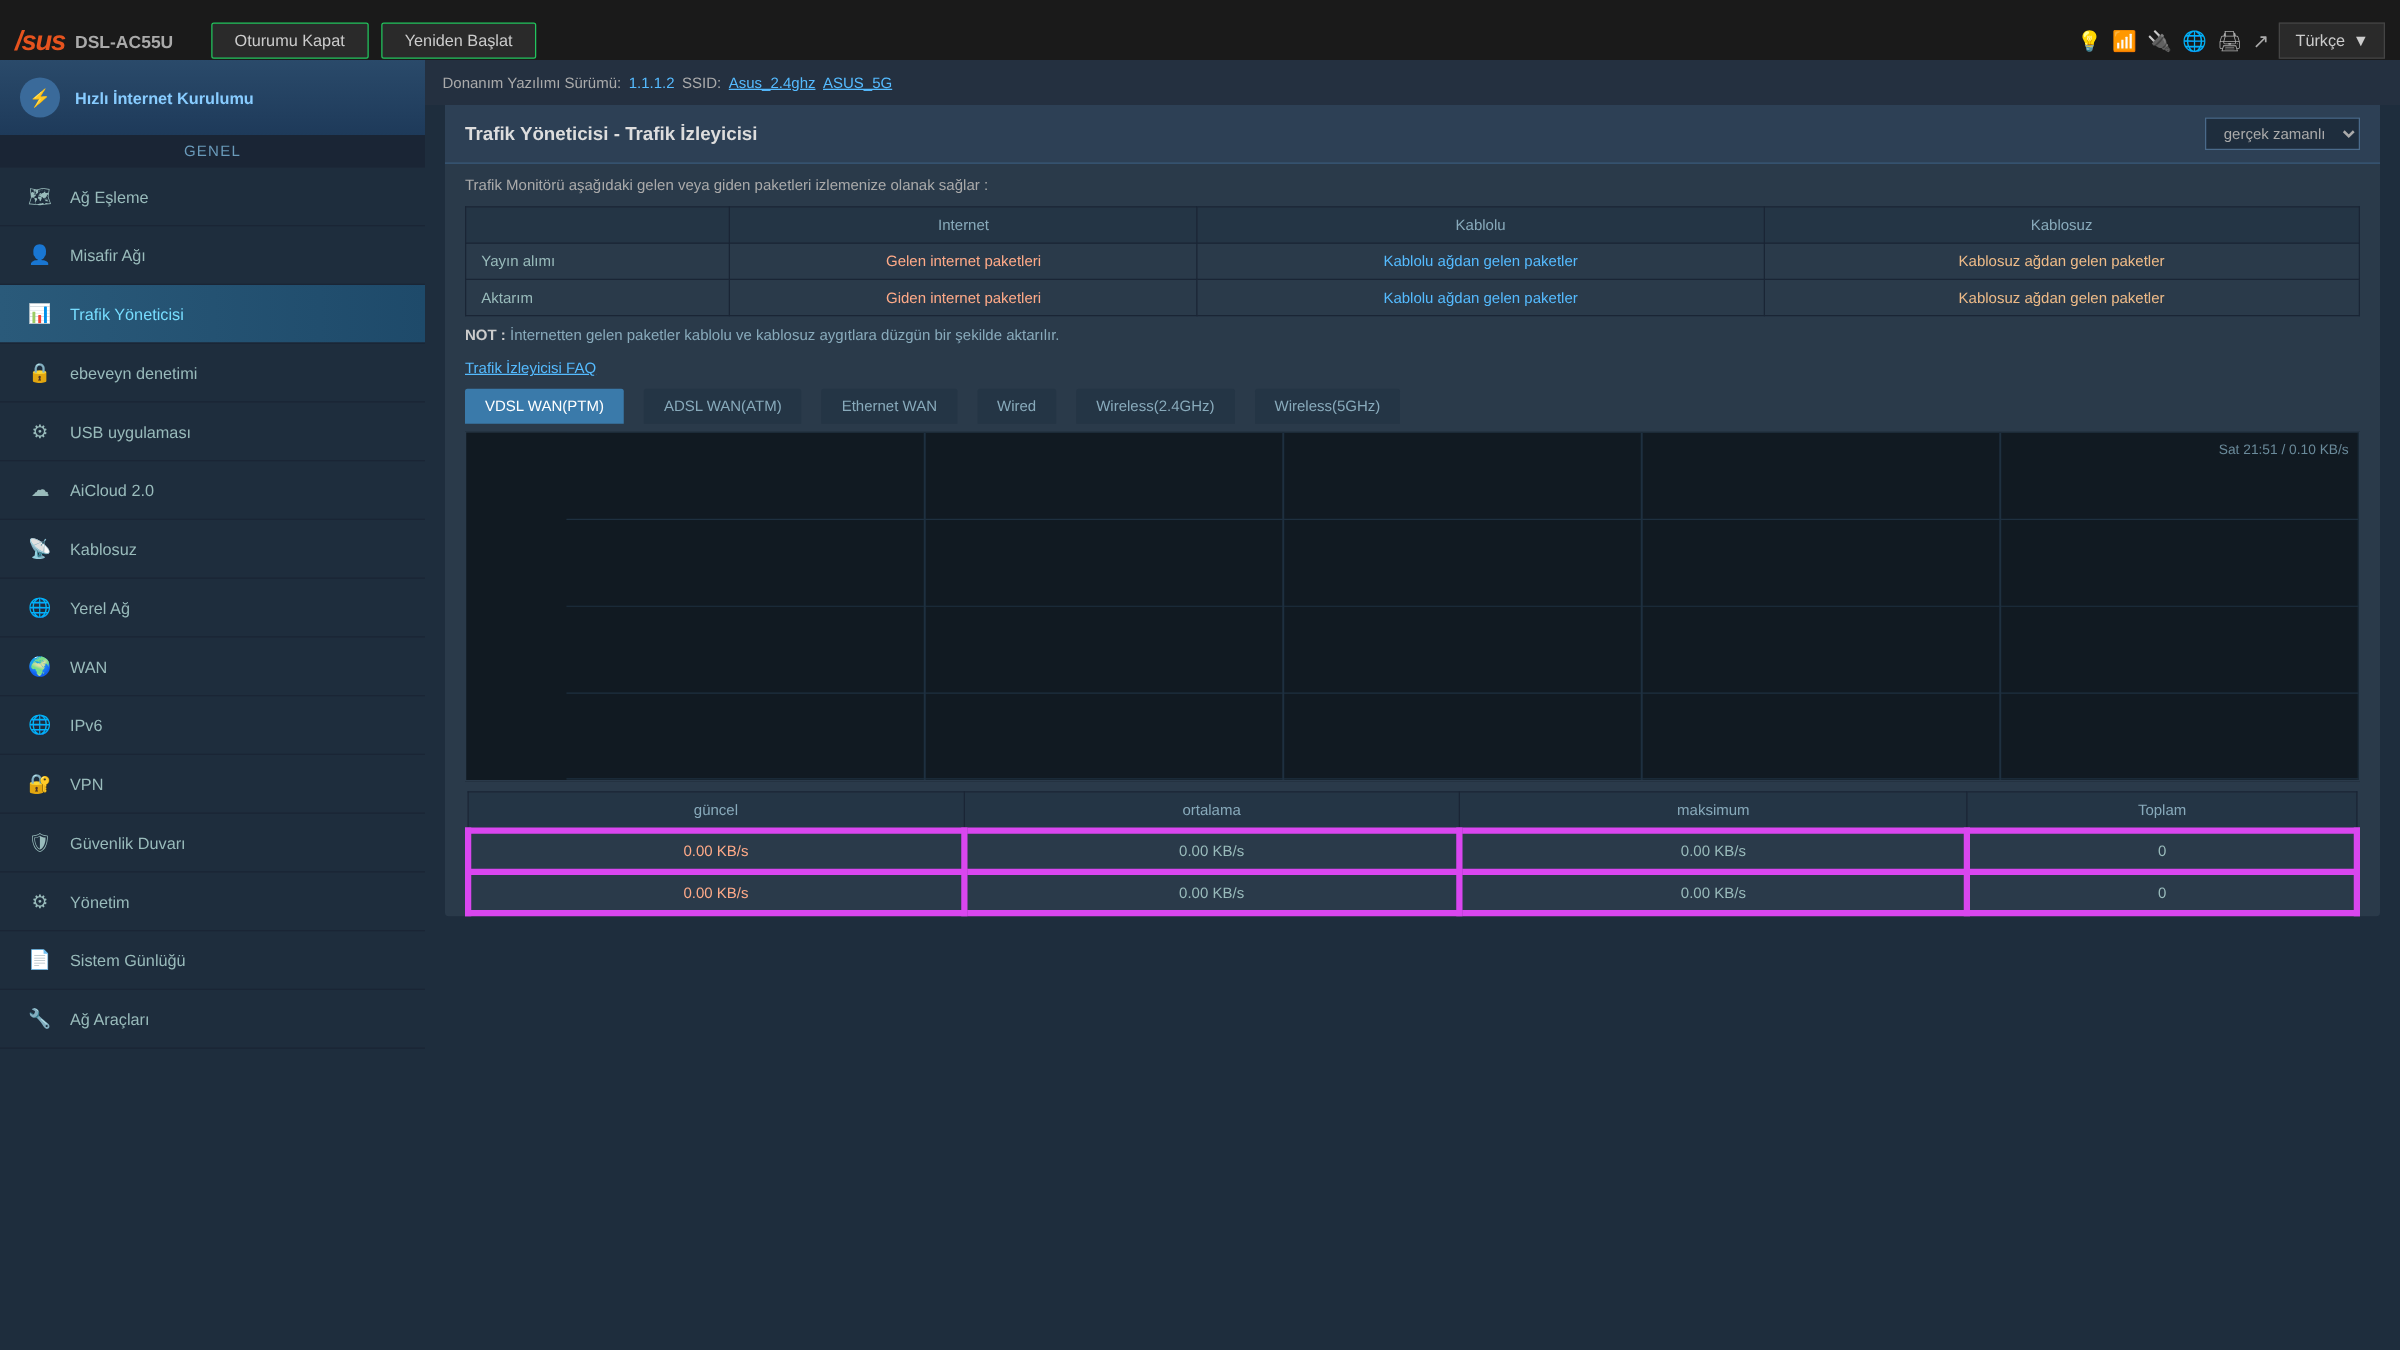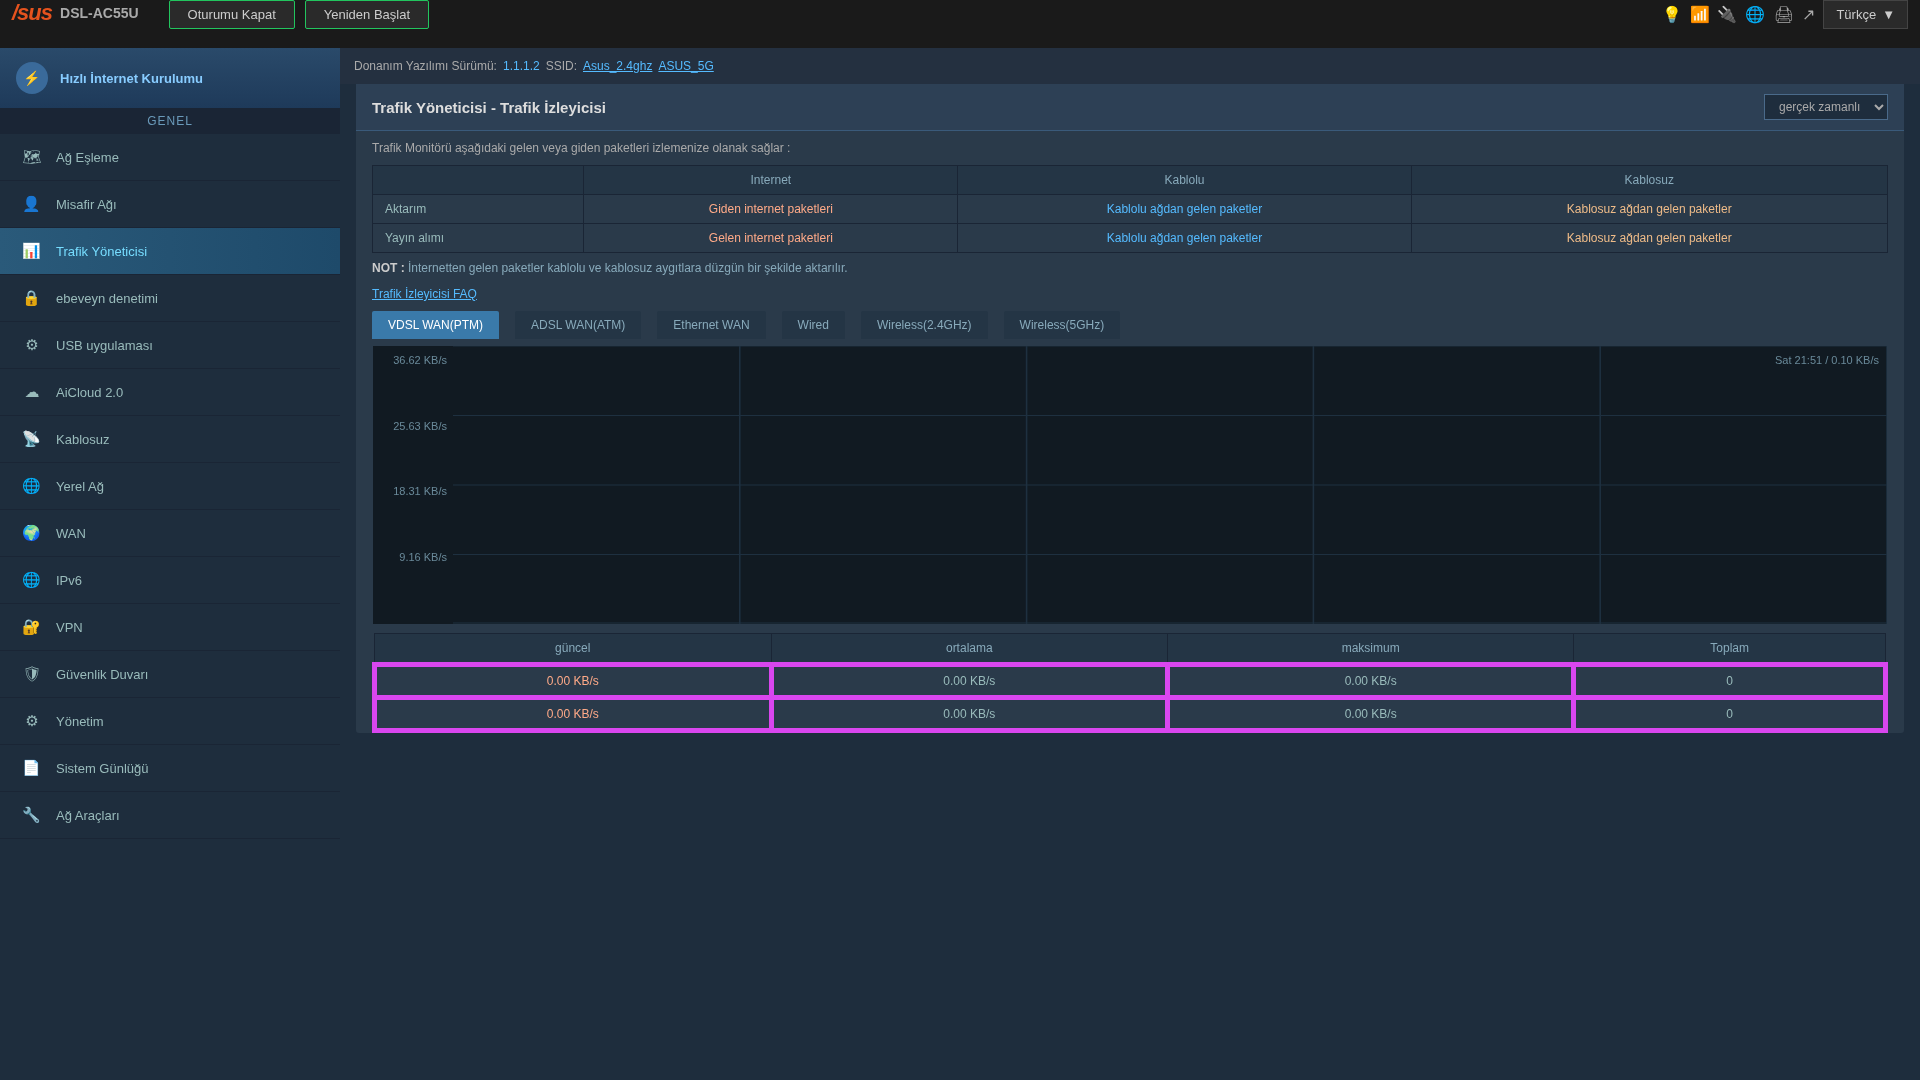--- a/index.html
+++ b/index.html
@@ -13,21 +13,21 @@
       overflow: hidden;
     }
 
     
     #topbar {
       position: absolute;
       top: 0; left: 0; right: 0;
       height: 65px;
       background: #1a1a1a;
       display: flex;
-      align-items: flex-start;
+      align-items: center;
       padding: 0 12px;
       gap: 10px;
     }
     #logo-area {
       display: flex;
       align-items: center;
       gap: 8px;
       margin-right: 20px;
     }
     .asus-logo {
@@ -474,28 +474,28 @@
       <thead>
         <tr>
           <th></th>
           <th>Internet</th>
           <th>Kablolu</th>
           <th>Kablosuz</th>
         </tr>
       </thead>
       <tbody>
         <tr>
-          <td>Aktarım</td>
-          <td class="link-orange">Giden internet paketleri</td>
+          <td>Yayın alımı</td>
+          <td class="link-orange">Gelen internet paketleri</td>
           <td class="link-blue">Kablolu ağdan gelen paketler</td>
           <td class="link-gold">Kablosuz ağdan gelen paketler</td>
         </tr>
         <tr>
-          <td>Yayın alımı</td>
-          <td class="link-orange">Gelen internet paketleri</td>
+          <td>Aktarım</td>
+          <td class="link-orange">Giden internet paketleri</td>
           <td class="link-blue">Kablolu ağdan gelen paketler</td>
           <td class="link-gold">Kablosuz ağdan gelen paketler</td>
         </tr>
       </tbody>
     </table>
 
     <div class="note-text">
       <b>NOT :</b>
       <span> İnternetten gelen paketler kablolu ve kablosuz aygıtlara düzgün bir şekilde aktarılır.</span>
     </div>
@@ -504,27 +504,20 @@
     <div class="traffic-tabs">
       <button class="ttab active">VDSL WAN(PTM)</button>
       <button class="ttab inactive">ADSL WAN(ATM)</button>
       <button class="ttab inactive">Ethernet WAN</button>
       <button class="ttab inactive">Wired</button>
       <button class="ttab inactive">Wireless(2.4GHz)</button>
       <button class="ttab inactive">Wireless(5GHz)</button>
     </div>
 
     <div class="chart-container">
-      <div class="chart-y-labels">
-        <span class="chart-y-label">36.62 KB/s</span>
-        <span class="chart-y-label">25.63 KB/s</span>
-        <span class="chart-y-label">18.31 KB/s</span>
-        <span class="chart-y-label">9.16 KB/s</span>
-        <span class="chart-y-label"></span>
-      </div>
       <div class="chart-gridlines">
         <svg class="chart-svg" viewBox="0 0 900 280" preserveAspectRatio="none">
 
           <line x1="0" y1="0" x2="900" y2="0" stroke="#1e3040" stroke-width="1"></line>
           <line x1="0" y1="70" x2="900" y2="70" stroke="#1e3040" stroke-width="1"></line>
           <line x1="0" y1="140" x2="900" y2="140" stroke="#1e3040" stroke-width="1"></line>
           <line x1="0" y1="210" x2="900" y2="210" stroke="#1e3040" stroke-width="1"></line>
           <line x1="0" y1="279" x2="900" y2="279" stroke="#1e3040" stroke-width="1"></line>
 
           <line x1="180" y1="0" x2="180" y2="280" stroke="#1e3040" stroke-width="1"></line>

